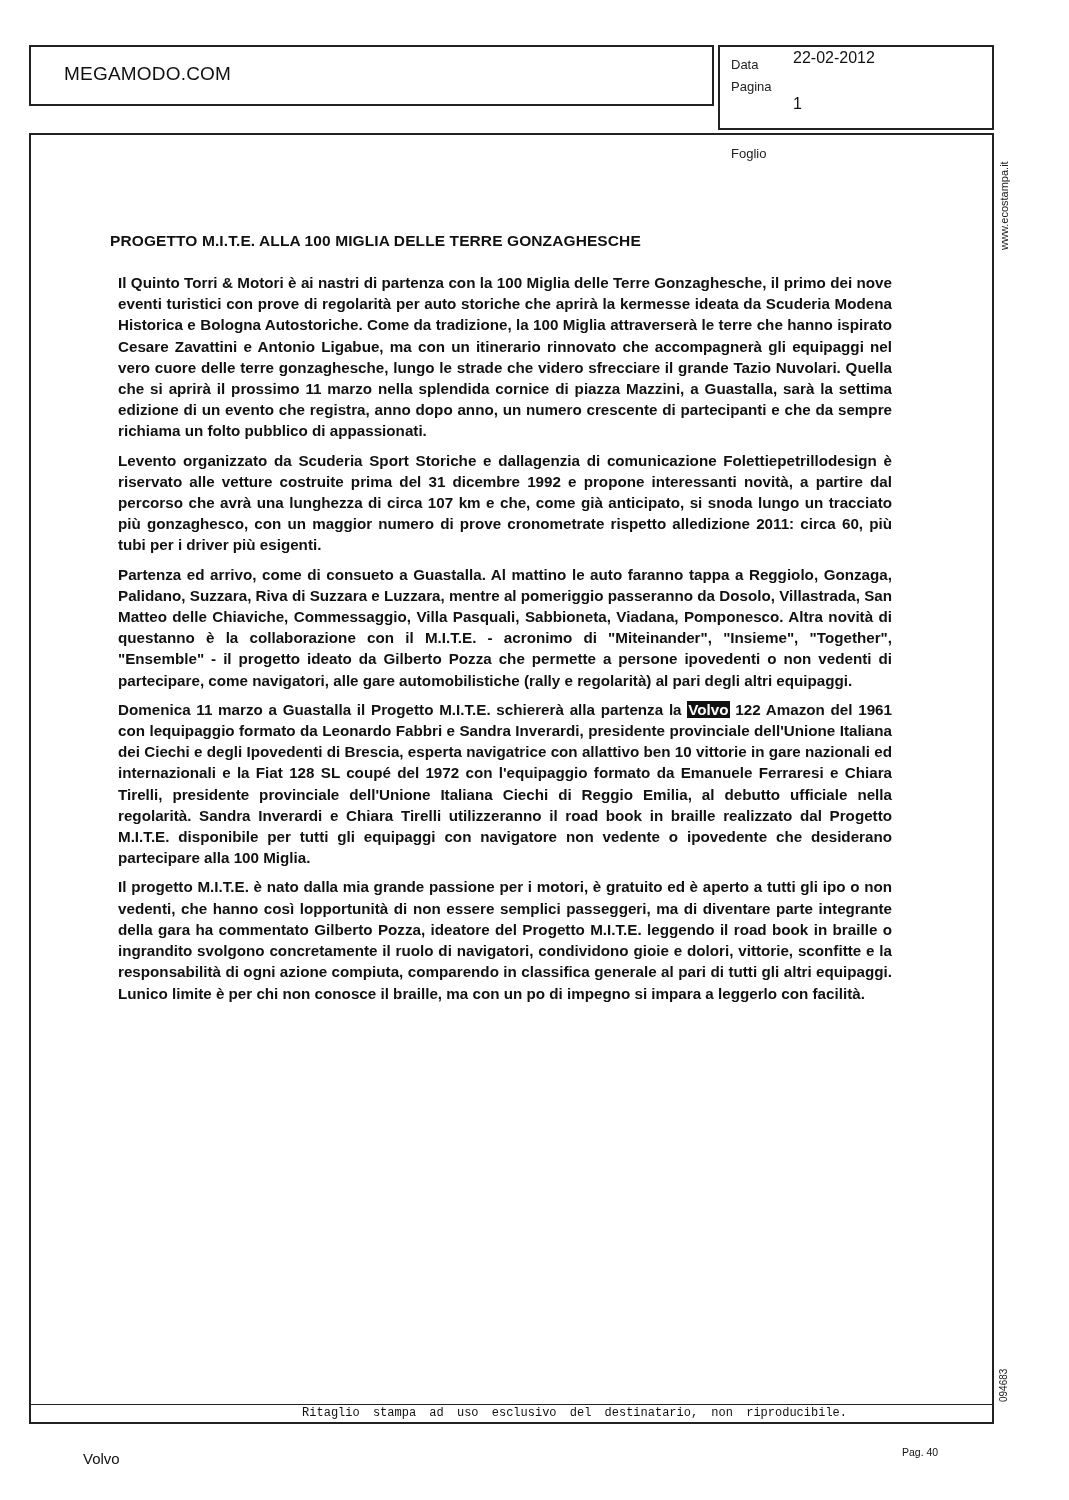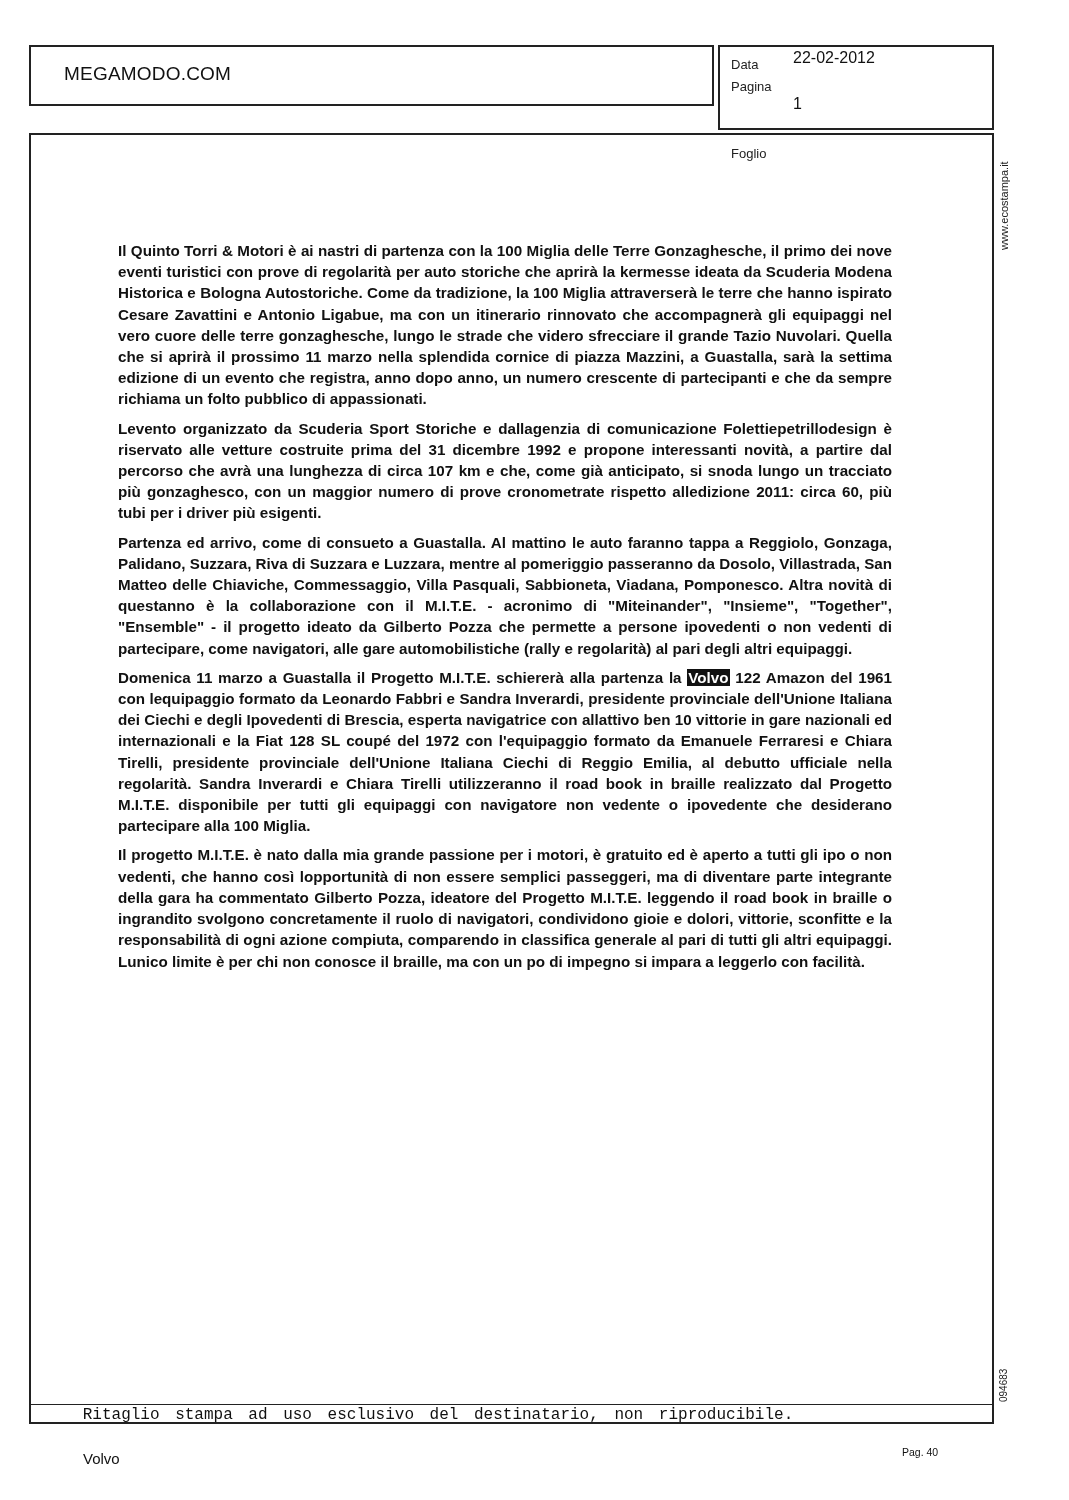--- a/index.html
+++ b/index.html
@@ -17,21 +17,21 @@
 
   .vertical { position: absolute; transform: rotate(-90deg); transform-origin: left top; font-size: 11px; color: #222; white-space: nowrap; }
   #ecostampa { left: 998px; top: 250px; }
   #code-num { left: 998px; top: 1402px; font-size: 10px; }
 
   #article { position: absolute; left: 110px; top: 232px; width: 790px; }
   .headline { font-weight: bold; font-size: 15.5px; margin: 0 0 22px 0; letter-spacing: 0.1px; }
   .para { font-family: "Liberation Sans", sans-serif; font-weight: bold; font-size: 15.2px; line-height: 21.2px; text-align: justify; margin: 8px; font-stretch: condensed; }
   .hl { background: #111; color: #fff; padding: 0 1px; }
 
-  #footer-note { position: absolute; left: 29px; top: 1406px; width: 818px; text-align: center; font-family: "Liberation Mono", monospace; font-size: 16px; word-spacing: 6px; color: #111; }
+  #footer-note { position: absolute; left: 29px; top: 1406px; width: 818px; text-align: right; font-family: "Liberation Mono", monospace; font-size: 12px; word-spacing: 6px; color: #111; }
 
   #brand-label { position: absolute; left: 83px; top: 1450px; font-size: 15px; color: #111; }
   #page-ref { position: absolute; left: 902px; top: 1446px; font-size: 10.5px; color: #111; }
 </style>
 </head>
 <body>
 
 <div class="box" id="hdr-left">
   <div class="site-name">MEGAMODO.COM</div>
 </div>
@@ -45,20 +45,21 @@
   <span class="meta-val" style="top:48px;">1</span>
 </div>
 
 <div class="box" id="main-frame"></div>
 <div id="footer-divider"></div>
 
 <div class="vertical" id="ecostampa">www.ecostampa.it</div>
 <div class="vertical" id="code-num">094683</div>
 
 <div id="article">
+  <div class="headline">PROGETTO M.I.T.E. ALLA 100 MIGLIA DELLE TERRE GONZAGHESCHE</div>
   <p class="para">Il Quinto Torri &amp; Motori è ai nastri di partenza con la 100 Miglia delle Terre Gonzaghesche, il primo dei nove eventi turistici con prove di regolarità per auto storiche che aprirà la kermesse ideata da Scuderia Modena Historica e Bologna Autostoriche. Come da tradizione, la 100 Miglia attraverserà le terre che hanno ispirato Cesare Zavattini e Antonio Ligabue, ma con un itinerario rinnovato che accompagnerà gli equipaggi nel vero cuore delle terre gonzaghesche, lungo le strade che videro sfrecciare il grande Tazio Nuvolari. Quella che si aprirà il prossimo 11 marzo nella splendida cornice di piazza Mazzini, a Guastalla, sarà la settima edizione di un evento che registra, anno dopo anno, un numero crescente di partecipanti e che da sempre richiama un folto pubblico di appassionati.</p>
   <p class="para">Levento organizzato da Scuderia Sport Storiche e dallagenzia di comunicazione Folettiepetrillodesign è riservato alle vetture costruite prima del 31 dicembre 1992 e propone interessanti novità, a partire dal percorso che avrà una lunghezza di circa 107 km e che, come già anticipato, si snoda lungo un tracciato più gonzaghesco, con un maggior numero di prove cronometrate rispetto alledizione 2011: circa 60, più tubi per i driver più esigenti.</p>
   <p class="para">Partenza ed arrivo, come di consueto a Guastalla. Al mattino le auto faranno tappa a Reggiolo, Gonzaga, Palidano, Suzzara, Riva di Suzzara e Luzzara, mentre al pomeriggio passeranno da Dosolo, Villastrada, San Matteo delle Chiaviche, Commessaggio, Villa Pasquali, Sabbioneta, Viadana, Pomponesco. Altra novità di questanno è la collaborazione con il M.I.T.E. - acronimo di "Miteinander", "Insieme", "Together", "Ensemble" - il progetto ideato da Gilberto Pozza che permette a persone ipovedenti o non vedenti di partecipare, come navigatori, alle gare automobilistiche (rally e regolarità) al pari degli altri equipaggi.</p>
   <p class="para"><span>Domenica 11 marzo a Guastalla il Progetto M.I.T.E. schiererà alla partenza la </span><span class="hl">Volvo</span><span> 122 Amazon del 1961 con lequipaggio formato da Leonardo Fabbri e Sandra Inverardi, presidente provinciale dell'Unione Italiana dei Ciechi e degli Ipovedenti di Brescia, esperta navigatrice con allattivo ben 10 vittorie in gare nazionali ed internazionali e la Fiat 128 SL coupé del 1972 con l'equipaggio formato da Emanuele Ferraresi e Chiara Tirelli, presidente provinciale dell'Unione Italiana Ciechi di Reggio Emilia, al debutto ufficiale nella regolarità. Sandra Inverardi e Chiara Tirelli utilizzeranno il road book in braille realizzato dal Progetto M.I.T.E. disponibile per tutti gli equipaggi con navigatore non vedente o ipovedente che desiderano partecipare alla 100 Miglia.</span></p>
   <p class="para">Il progetto M.I.T.E. è nato dalla mia grande passione per i motori, è gratuito ed è aperto a tutti gli ipo o non vedenti, che hanno così lopportunità di non essere semplici passeggeri, ma di diventare parte integrante della gara ha commentato Gilberto Pozza, ideatore del Progetto M.I.T.E. leggendo il road book in braille o ingrandito svolgono concretamente il ruolo di navigatori, condividono gioie e dolori, vittorie, sconfitte e la responsabilità di ogni azione compiuta, comparendo in classifica generale al pari di tutti gli altri equipaggi. Lunico limite è per chi non conosce il braille, ma con un po di impegno si impara a leggerlo con facilità.</p>
 </div>
 
 <div id="footer-note">Ritaglio stampa ad uso esclusivo del destinatario, non riproducibile.</div>
 
 <div id="brand-label">Volvo</div>

